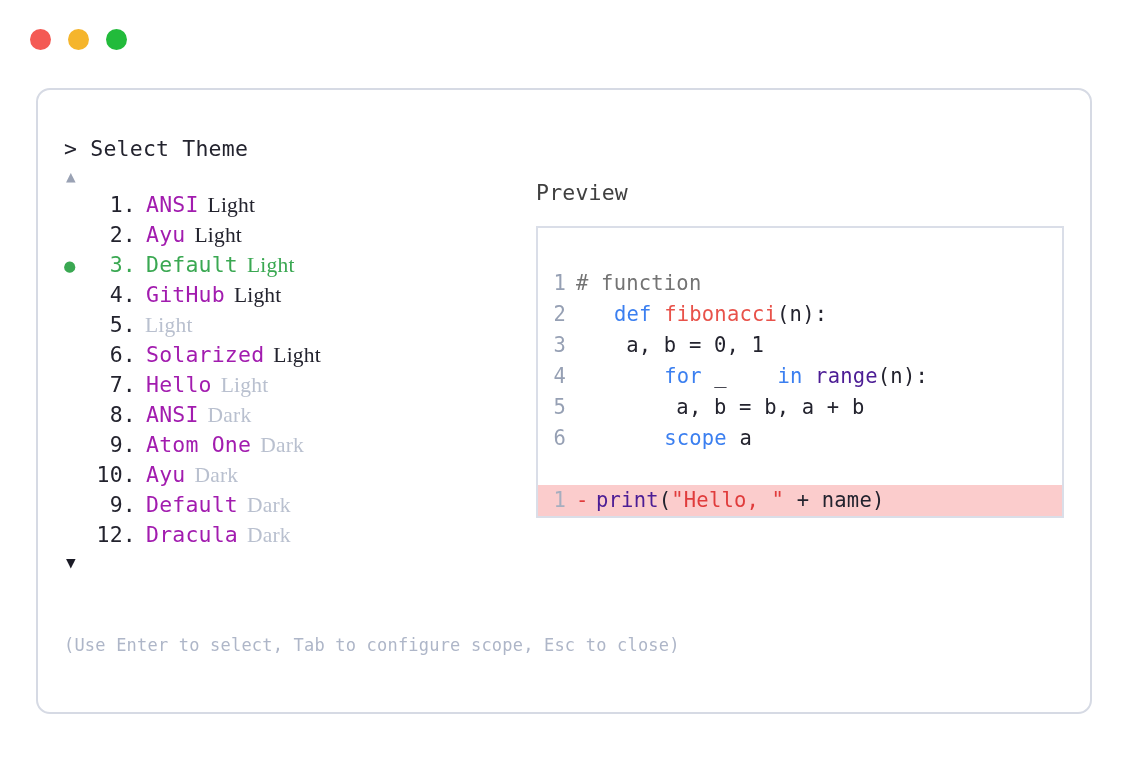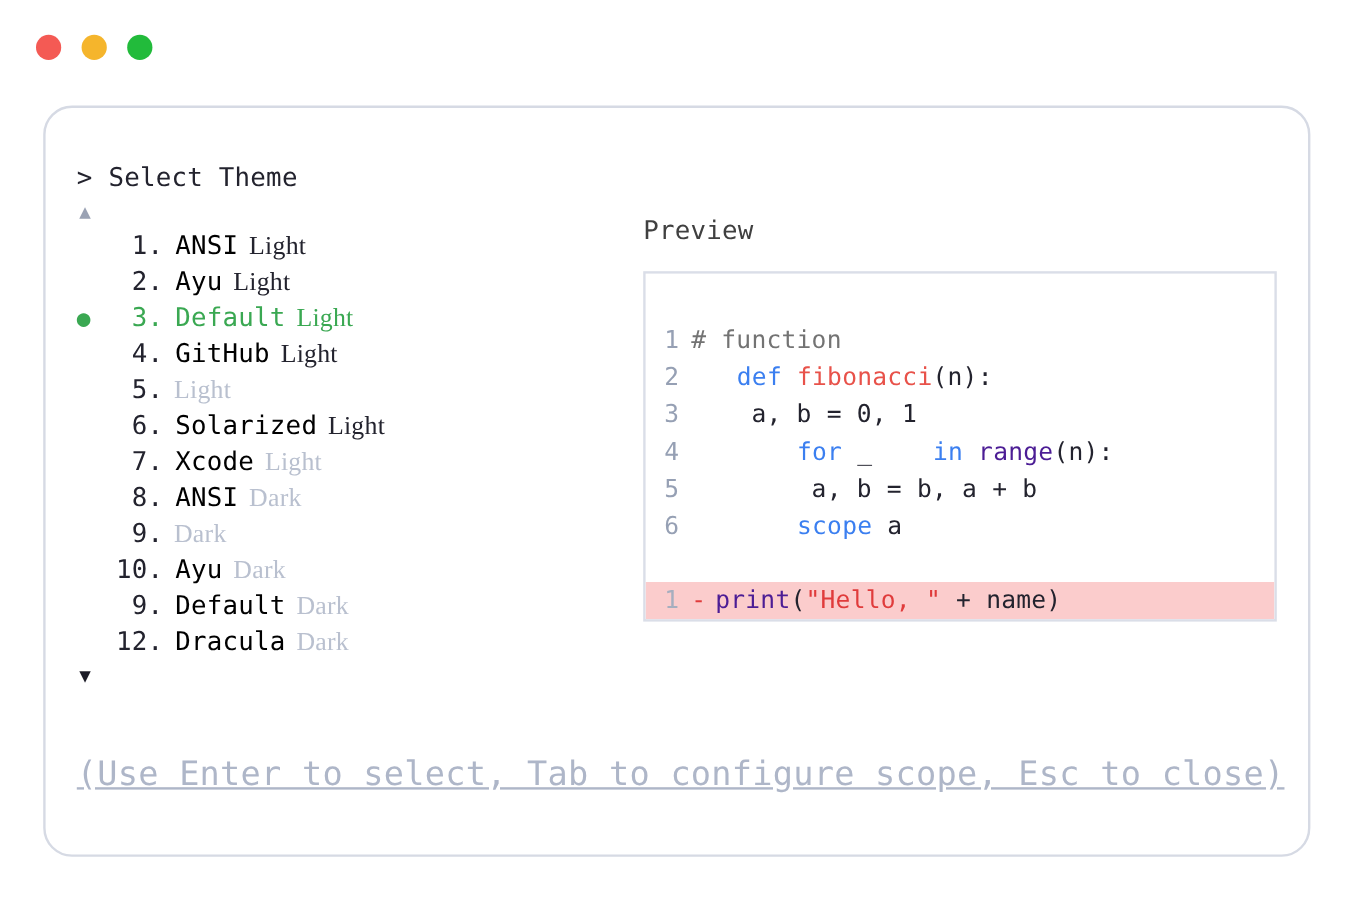--- a/index.html
+++ b/index.html
@@ -34,21 +34,21 @@
 
   
   .panel {
     position: absolute;
     left: 36px;
     top: 88px;
     width: 1056px;
     height: 626px;
     box-sizing: border-box;
     border: 2px solid #d6dae4;
-    border-radius: 24px;
+    border-radius: 14px;
     background: #ffffff;
   }
 
   .panel-inner {
     position: relative;
     width: 100%;
     height: 100%;
   }
 
   
@@ -101,45 +101,44 @@
     font-size: 19px;
   }
   .theme-row.selected .row-bullet { color: #3aa852; }
   .row-index {
     width: 46px;
     flex: 0 0 46px;
     text-align: right;
     color: #23232e;
   }
   .row-name {
-    color: #000000;
+    color: #a21caf;
     padding-left: 10px;
   }
   .row-tag {
     padding-left: 9px;
     color: #b9c0cf;
     font-family: Liberation Serif, serif;
   }
   .row-tag.strong { color: #23232e; }
   .theme-row.selected .row-index,
   .theme-row.selected .row-dot,
   .theme-row.selected .row-name,
   .theme-row.selected .row-tag { color: #3aa852; }
 
   
   .hint {
     position: absolute;
     left: 26px;
     top: 540px;
-    font-size: 28px;
+    font-size: 17px;
     line-height: 30px;
     color: #aeb6c8;
     white-space: pre;
     letter-spacing: 0.2px;
-    text-decoration: underline;
   }
 
   
   .right-col {
     position: absolute;
     left: 498px;
     top: 44px;
     width: 530px;
   }
   .preview-label {
@@ -219,23 +218,23 @@
 
       <div class="scroll-arrow up">▲</div>
 
       <ul class="theme-list">
           <li class="theme-row"><span class="row-bullet">●</span><span class="row-index">1.</span><span class="row-name">ANSI</span><span class="row-tag strong">Light</span></li>
           <li class="theme-row"><span class="row-bullet">●</span><span class="row-index">2.</span><span class="row-name">Ayu</span><span class="row-tag strong">Light</span></li>
           <li class="theme-row selected"><span class="row-bullet">●</span><span class="row-index">3.</span><span class="row-name">Default</span><span class="row-tag strong">Light</span></li>
           <li class="theme-row"><span class="row-bullet">●</span><span class="row-index">4.</span><span class="row-name">GitHub</span><span class="row-tag strong">Light</span></li>
           <li class="theme-row"><span class="row-bullet">●</span><span class="row-index">5.</span><span class="row-tag">Light</span></li>
           <li class="theme-row"><span class="row-bullet">●</span><span class="row-index">6.</span><span class="row-name">Solarized</span><span class="row-tag strong">Light</span></li>
-          <li class="theme-row"><span class="row-bullet">●</span><span class="row-index">7.</span><span class="row-name">Xcode</span><span class="row-tag">Light</span></li>
+          <li class="theme-row"><span class="row-bullet">●</span><span class="row-index">7.</span><span class="row-name">Hello</span><span class="row-tag">Light</span></li>
           <li class="theme-row"><span class="row-bullet">●</span><span class="row-index">8.</span><span class="row-name">ANSI</span><span class="row-tag">Dark</span></li>
-          <li class="theme-row"><span class="row-bullet">●</span><span class="row-index">9.</span><span class="row-tag">Dark</span></li>
+          <li class="theme-row"><span class="row-bullet">●</span><span class="row-index">9.</span><span class="row-name">Atom One</span><span class="row-tag">Dark</span></li>
           <li class="theme-row"><span class="row-bullet">●</span><span class="row-index">10.</span><span class="row-name">Ayu</span><span class="row-tag">Dark</span></li>
           <li class="theme-row"><span class="row-bullet">●</span><span class="row-index">9.</span><span class="row-name">Default</span><span class="row-tag">Dark</span></li>
           <li class="theme-row"><span class="row-bullet">●</span><span class="row-index">12.</span><span class="row-name">Dracula</span><span class="row-tag">Dark</span></li>
         </ul>
 
       <div class="scroll-arrow down">▼</div>
     </div>
 
     <div class="hint">(Use Enter to select, Tab to configure scope, Esc to close)</div>
 

